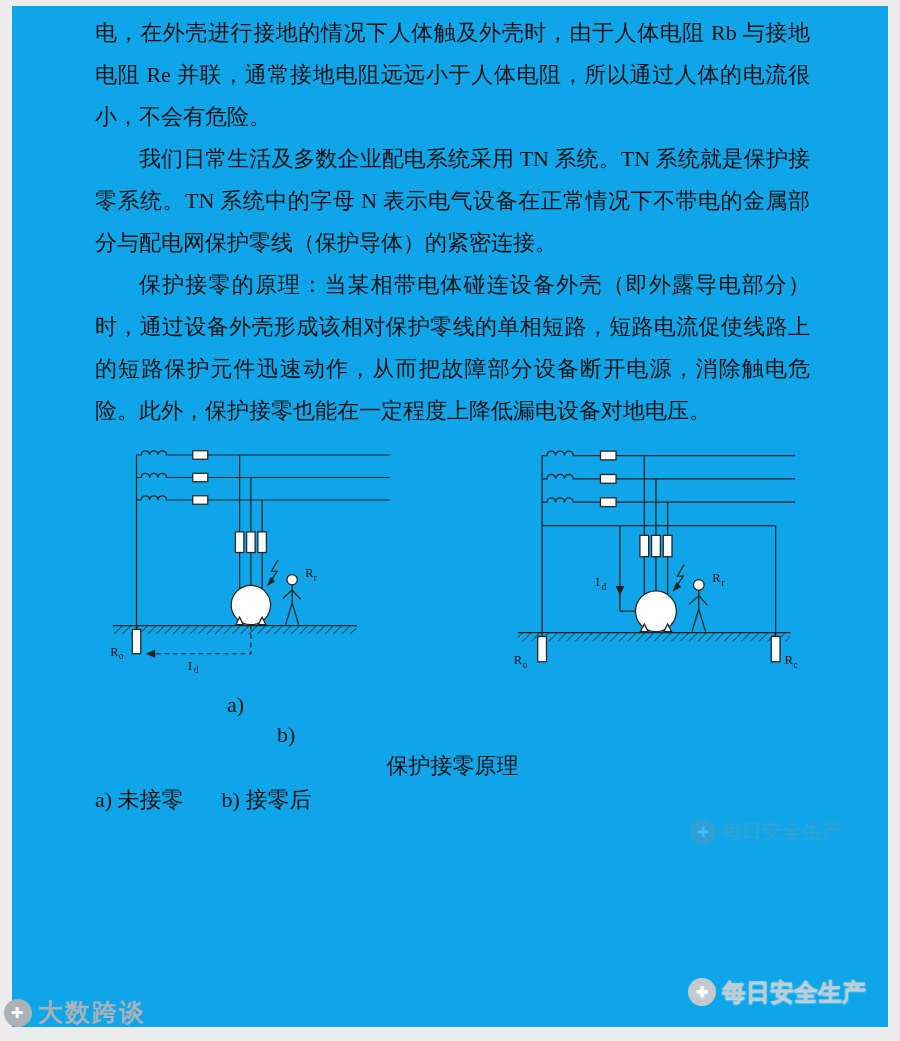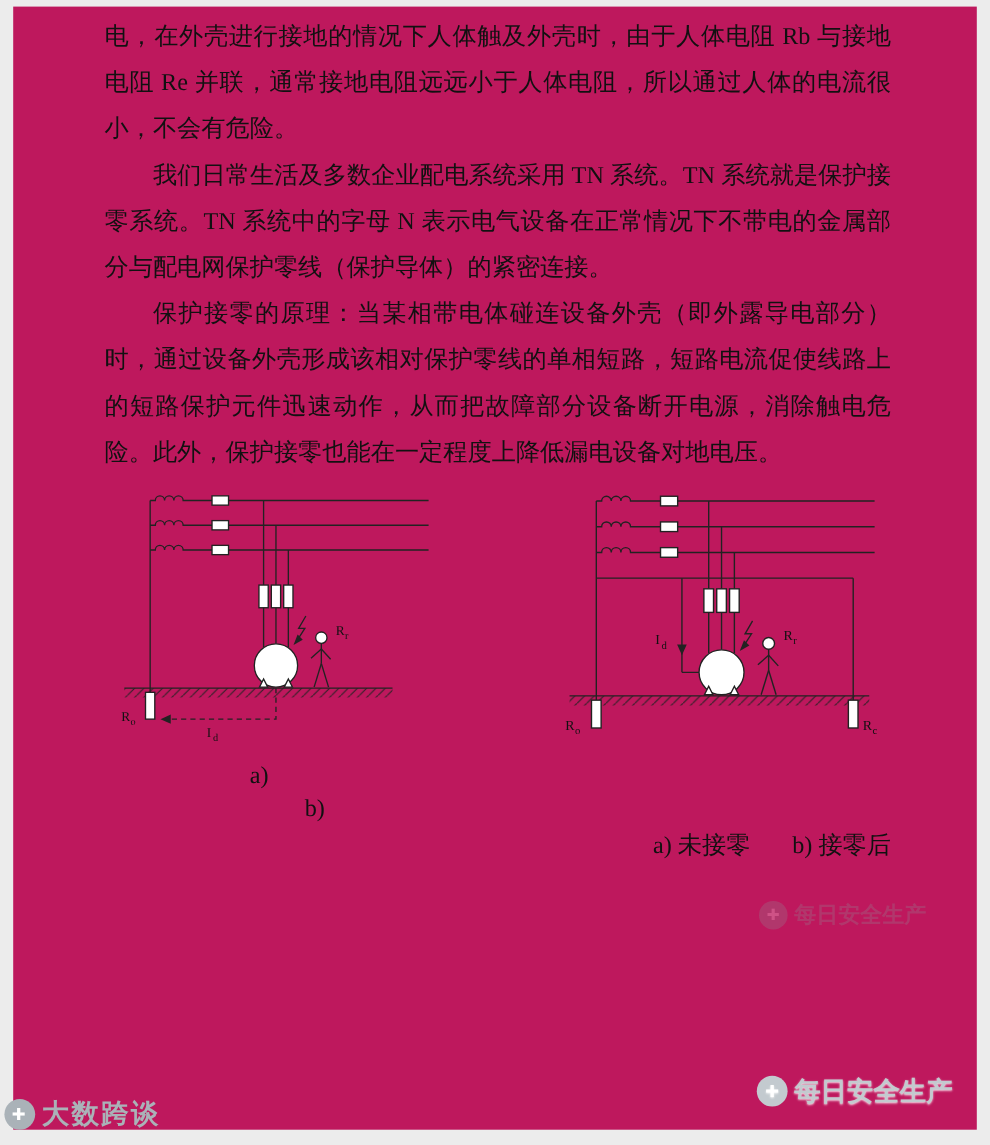--- a/index.html
+++ b/index.html
@@ -4,21 +4,21 @@
 <style>
   html,body{margin:0;padding:0;}
   body{
     width:900px;height:1041px;position:relative;overflow:hidden;
     background:#ececec;
     font-family:"Liberation Serif","DejaVu Serif",serif;
     color:#111;
   }
   .page{
     position:absolute;left:12px;top:6px;width:876px;height:1021px;
-    background:#be185d;box-sizing:border-box;
+    background:#0ea5e9;box-sizing:border-box;
     padding:6px 78px 12px 83px;overflow:hidden;
   }
   p.body-text{
     margin:0;font-size:22px;line-height:42px;text-align:justify;
   }
   p.indent{text-indent:2em;}
   h2.section-heading{
     margin:30px 0 22px 0;font-size:24px;line-height:34px;font-weight:700;
     font-family:"Liberation Sans","DejaVu Sans",sans-serif;
     letter-spacing:0.5px;
@@ -27,21 +27,21 @@
   .figure-row{
     margin-top:6px;display:flex;justify-content:space-between;align-items:flex-start;
   }
   .figure-row svg{display:block;}
   .diagram-left{margin-left:4px;}
   .diagram text{font-family:"Liberation Serif","DejaVu Serif",serif;fill:#111;}
   .fig-label{font-size:22px;line-height:28px;}
   .fig-label-a{margin:0 0 0 132px;}
   .fig-label-b{margin:2px 0 0 182px;}
   .fig-caption{font-size:22px;line-height:30px;text-align:center;margin-top:2px;}
-  .fig-legend{font-size:22px;line-height:30px;text-align:right;margin-top:4px;}
+  .fig-legend{font-size:22px;line-height:30px;text-align:left;margin-top:4px;}
   .fig-legend .legend-a{margin-right:38px;}
   .closing{margin-top:6px;}
   
   .wm{position:absolute;display:flex;align-items:center;gap:6px;z-index:6;
       font-family:"Liberation Sans","DejaVu Sans",sans-serif;font-weight:700;}
   .wm-circle{border-radius:50%;display:flex;align-items:center;justify-content:center;
       color:#fff;font-weight:700;}
   .wm-bottom-left{left:4px;top:996px;color:#aab2b8;font-size:25px;letter-spacing:2px;}
   .wm-bottom-left .wm-circle{width:28px;height:28px;background:#aab2b8;font-size:15px;}
   .wm-bottom-right{left:688px;top:976px;color:#c3cacf;font-size:24px;
@@ -195,20 +195,21 @@
         <text x="303" y="236" font-size="10">c</text>
         <text x="220" y="148">R</text>
         <text x="229" y="152" font-size="10">r</text>
       </g>
     </svg>
   </div>
 
   <div class="fig-label fig-label-a">a)</div>
   <div class="fig-label fig-label-b">b)</div>
 
+  <div class="fig-caption">保护接零原理</div>
 
   <div class="fig-legend">
     <span class="legend-a">a) 未接零</span><span>b) 接零后</span>
   </div>
 
 
 </div>
 
 <div class="wm wm-mid-right">
   <span class="wm-circle">✚</span>

